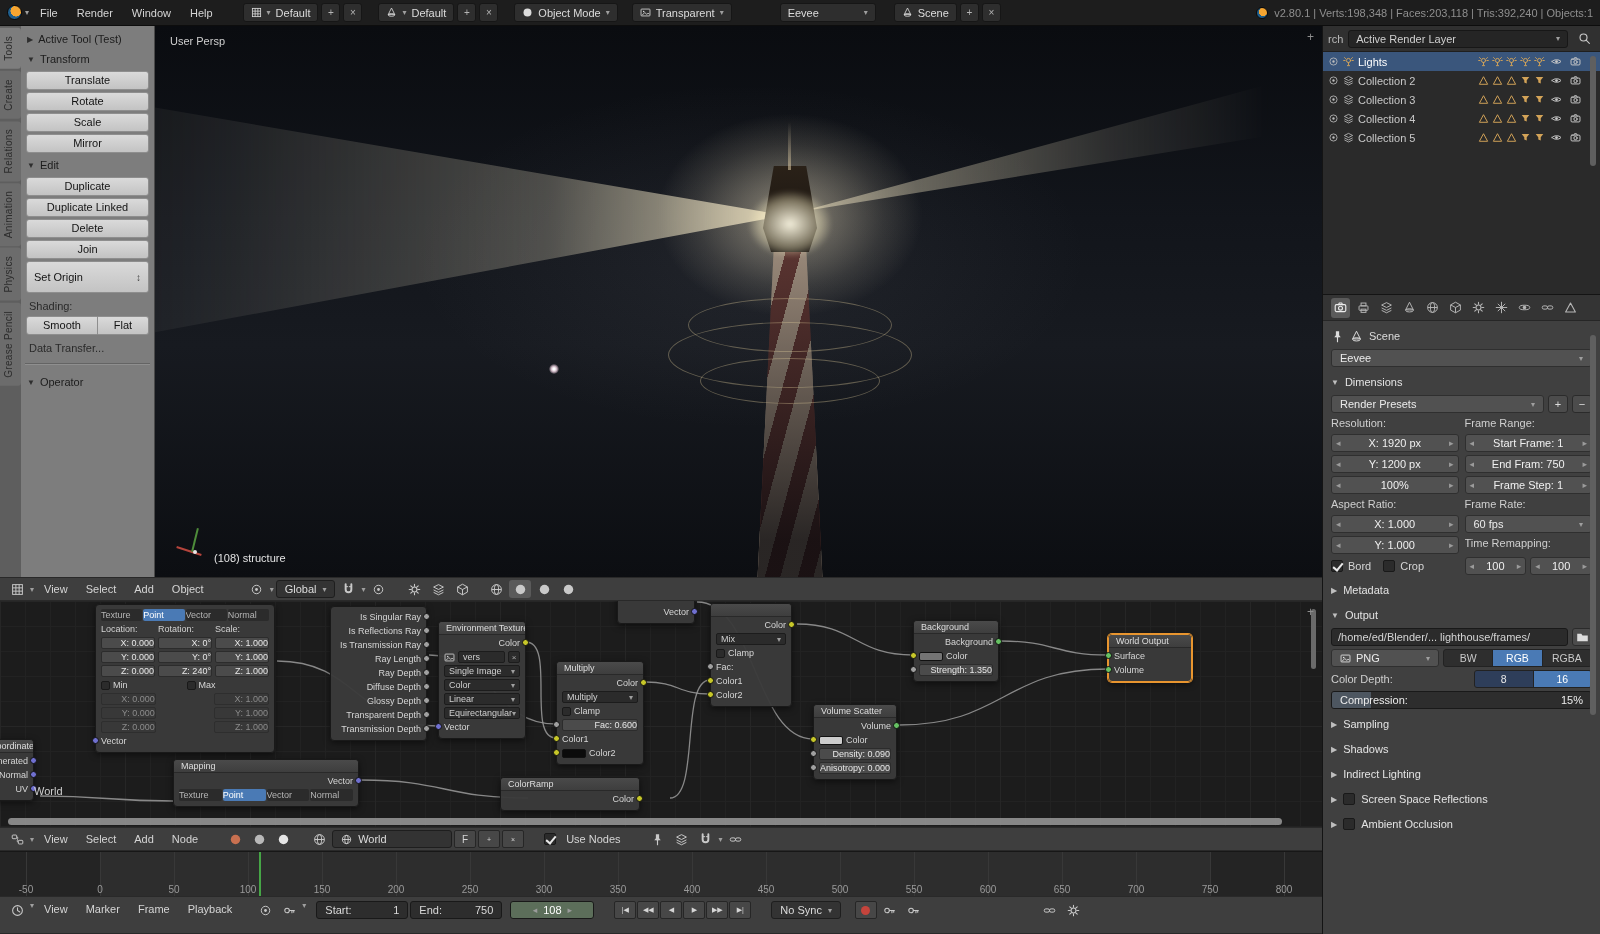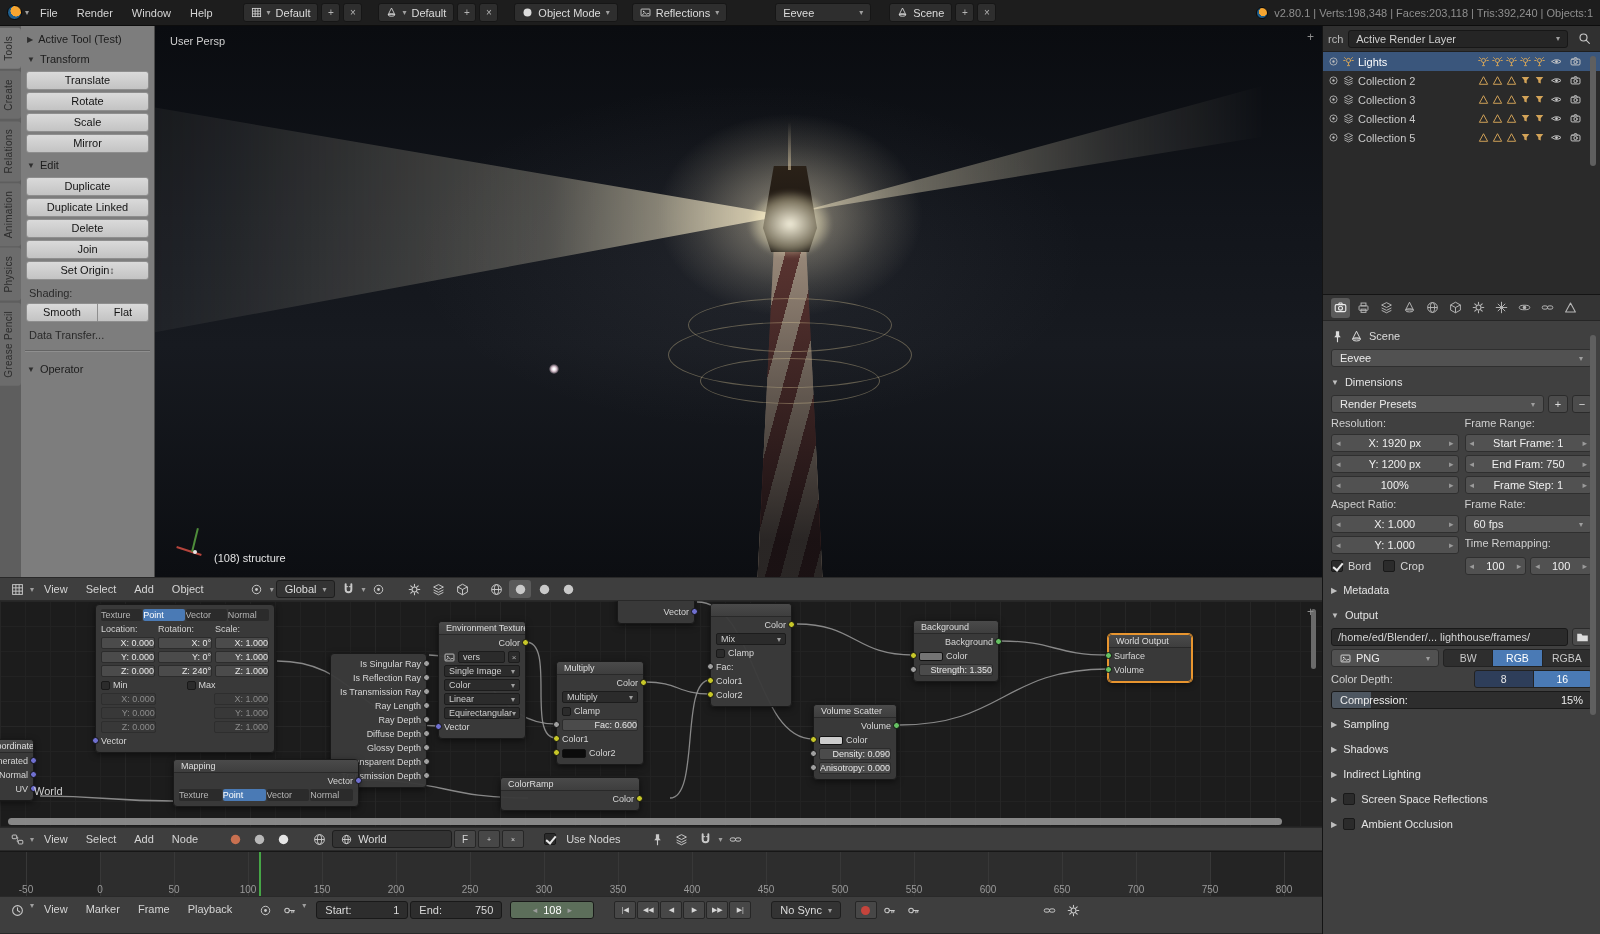--- a/index.html
+++ b/index.html
@@ -73,21 +73,21 @@
   #shelf-tabs{width:21px;background:#5e5e5e;display:flex;flex-direction:column;gap:2px;padding-top:2px;flex:none}
   .shelf-tab{writing-mode:vertical-rl;transform:rotate(180deg);color:#2c2c2c;font-size:10px;
     padding:8px 3px;background:#6c6c6c;border-radius:3px 0 0 3px;letter-spacing:.3px}
   .shelf-tab.active{background:#7d7d7d}
   #shelf-body{flex:1;padding:3px 2px;overflow:hidden}
   .panel-header{display:flex;align-items:center;gap:5px;height:20px;color:#1c1c1c;padding:0 4px}
   .panel-header .tri{color:#2e2e2e}
   .shelf-btn{display:block;height:19px;line-height:17px;margin:2px 3px;text-align:center;color:#131313;
     background:linear-gradient(#dadada,#c3c3c3);border:1px solid #8e8e8e;border-radius:3px;
     overflow:hidden;white-space:nowrap}
-  .shelf-dd{display:flex;align-items:center;justify-content:center;padding:8px 7px;text-align:left}
+  .shelf-dd{display:flex;align-items:center;justify-content:space-between;padding:15px 7px;text-align:left}
   .shelf-dd .ud{color:#3c3c3c;font-size:10px}
   .shelf-label{display:block;color:#2a2a2a;padding:5px 6px 2px}
   .shelf-row2{display:flex;gap:0;padding:0 3px}
   .shelf-row2 .shelf-btn{margin:2px 0}
   .shelf-row2 .shelf-btn:first-child{flex:1.4;border-radius:3px 0 0 3px}
   .shelf-row2 .shelf-btn:last-child{flex:1;border-radius:0 3px 3px 0;border-left:none}
   .sdivider{height:2px;border-top:1px solid #646464;border-bottom:1px solid #8f8f8f;margin:7px 2px}
 
   
   .ebar{display:flex;align-items:center;gap:2px;background:#3e3e3e;padding:0 6px;
@@ -395,21 +395,21 @@
           <use href="#i-ball"></use>
         </svg>
         <span>Object Mode</span>
         <span class="chev">▾</span>
       </div>
       <div class="gap" style="width: 8px;"></div>
       <div class="tb-field">
         <svg class="ic sm">
           <use href="#i-image"></use>
         </svg>
-        <span>Reflections</span>
+        <span>Transparent</span>
         <span class="chev">▾</span>
       </div>
       <div class="gap" style="width: 42px;"></div>
       <div class="tb-field" style="width: 96px;">
         <span class="grow">Eevee</span>
         <span class="chev">▾</span>
       </div>
       <div class="gap" style="width: 12px;"></div>
       <div class="tb-field">
         <svg class="ic sm">
@@ -665,28 +665,28 @@
             <span class="nvalue ncol dim">Z: 0.000</span>
             <div class="ncol"></div>
             <span class="nvalue ncol dim">Z: 1.000</span>
           </div>
         </div>
         <div class="nrow">
           <div class="dot l" style="background: rgb(112, 112, 208);"></div>
           <span class="ntext">Vector</span>
         </div>
       </div>
-      <div class="node" style="left: 330px; top: 5px; width: 97px; margin-top: 47px;">
+      <div class="node" style="left: 330px; top: 5px; width: 97px;">
         <div class="nrow out">
           <div class="dot r" style="background: rgb(160, 160, 160);"></div>
           <span class="ntext">Is Singular Ray</span>
         </div>
         <div class="nrow out">
           <div class="dot r" style="background: rgb(160, 160, 160);"></div>
-          <span class="ntext">Is Reflection Ray</span>
+          <span class="ntext">Is Reflections Ray</span>
         </div>
         <div class="nrow out">
           <div class="dot r" style="background: rgb(160, 160, 160);"></div>
           <span class="ntext">Is Transmission Ray</span>
         </div>
         <div class="nrow out">
           <div class="dot r" style="background: rgb(160, 160, 160);"></div>
           <span class="ntext">Ray Length</span>
         </div>
         <div class="nrow out">

